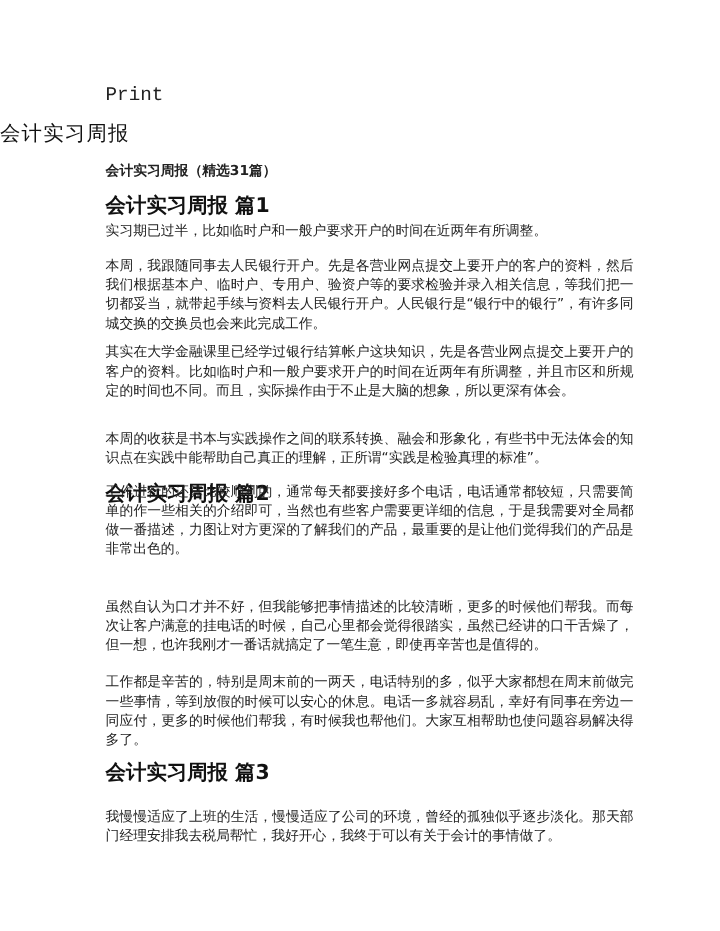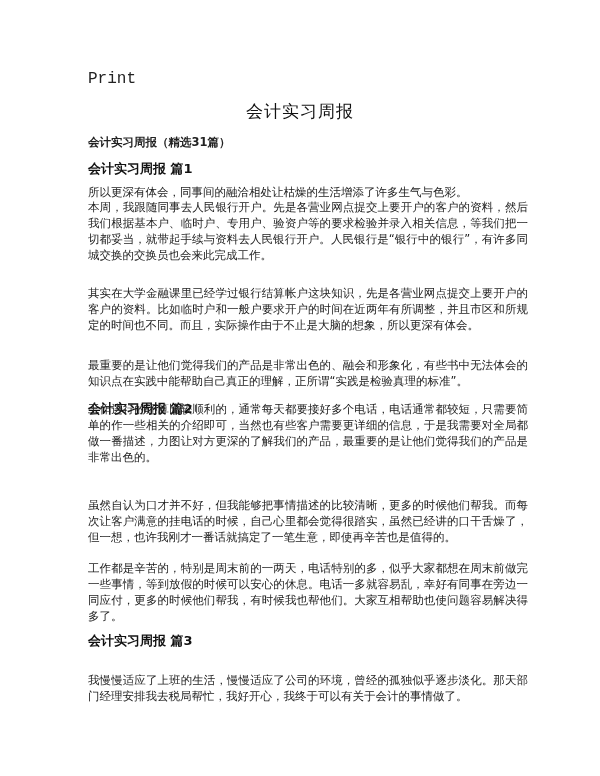--- a/index.html
+++ b/index.html
@@ -1,34 +1,34 @@
 <!DOCTYPE html>
 <html><head>
 <meta charset="utf-8">
 <style>
   html, body { margin: 0; padding: 0; background: #ffffff; }
   body { width: 600px; height: 776px; overflow: hidden; position: relative; font-family: "DejaVu Sans", "Liberation Sans", sans-serif; color: #1a1a1a; }
   .print { position: absolute; left: 88px; top: 70px; font-family: Liberation Mono, monospace; font-size: 16px; color: #222; }
-  .title { position: absolute; left: 0; width: 600px; top: 100px; text-align: center; font-size: 17px; color: #111; letter-spacing: 1px; }
+  .title { position: absolute; left: 0; width: 600px; top: 100px; font-size: 17px; color: #111; letter-spacing: 1px; }
   .subtitle { position: absolute; left: 88px; top: 135px; font-size: 11.5px; color: #222; font-weight: bold; }
-  .h { position: absolute; left: 88px; font-size: 13px; font-weight: bold; color: #111; }
+  .h { position: absolute; left: 88px; font-size: 17px; font-weight: bold; color: #111; }
   .p { position: absolute; left: 88px; width: 440px; font-size: 11.5px; line-height: 16px; color: #222; text-align: justify; }
 </style>
 </head>
 <body>
 
 <div class="print">Print</div>
 <div class="title">会计实习周报</div>
 <div class="subtitle">会计实习周报（精选31篇）</div>
 
 <div class="h" style="top:160px">会计实习周报 篇1</div>
-<div class="p" style="top:184px">所以更深有体会，同事间的融洽相处让枯燥的生活增添了许多生气与色彩。</div>
-<div class="p" style="top:199px">本周，我跟随同事去人民银行开户。先是各营业网点提交上要开户的客户的资料，然后我们根据基本户、临时户、专用户、验资户等的要求检验并录入相关信息，等我们把一切都妥当，就带起手续与资料去人民银行开户。人民银行是“银行中的银行”，有许多同城交换的交换员也会来此完成工作。</div>
+<div class="p" style="top:184px">实习期已过半，比如临时户和一般户要求开户的时间在近两年有所调整。</div>
+<div class="p" style="top:213px">本周，我跟随同事去人民银行开户。先是各营业网点提交上要开户的客户的资料，然后我们根据基本户、临时户、专用户、验资户等的要求检验并录入相关信息，等我们把一切都妥当，就带起手续与资料去人民银行开户。人民银行是“银行中的银行”，有许多同城交换的交换员也会来此完成工作。</div>
 <div class="p" style="top:285px">其实在大学金融课里已经学过银行结算帐户这块知识，先是各营业网点提交上要开户的客户的资料。比如临时户和一般户要求开户的时间在近两年有所调整，并且市区和所规定的时间也不同。而且，实际操作由于不止是大脑的想象，所以更深有体会。</div>
-<div class="p" style="top:357px">最重要的是让他们觉得我们的产品是非常出色的、融会和形象化，有些书中无法体会的知识点在实践中能帮助自己真正的理解，正所谓“实践是检验真理的标准”。</div>
+<div class="p" style="top:357px">本周的收获是书本与实践操作之间的联系转换、融会和形象化，有些书中无法体会的知识点在实践中能帮助自己真正的理解，正所谓“实践是检验真理的标准”。</div>
 
 <div class="h" style="top:400px">会计实习周报 篇2</div>
 <div class="p" style="top:401px">工作进行的还算比较顺利的，通常每天都要接好多个电话，电话通常都较短，只需要简单的作一些相关的介绍即可，当然也有些客户需要更详细的信息，于是我需要对全局都做一番描述，力图让对方更深的了解我们的产品，最重要的是让他们觉得我们的产品是非常出色的。</div>
 <div class="p" style="top:497px">虽然自认为口才并不好，但我能够把事情描述的比较清晰，更多的时候他们帮我。而每次让客户满意的挂电话的时候，自己心里都会觉得很踏实，虽然已经讲的口干舌燥了，但一想，也许我刚才一番话就搞定了一笔生意，即使再辛苦也是值得的。</div>
 <div class="p" style="top:560px">工作都是辛苦的，特别是周末前的一两天，电话特别的多，似乎大家都想在周末前做完一些事情，等到放假的时候可以安心的休息。电话一多就容易乱，幸好有同事在旁边一同应付，更多的时候他们帮我，有时候我也帮他们。大家互相帮助也使问题容易解决得多了。</div>
 
 <div class="h" style="top:632px">会计实习周报 篇3</div>
 <div class="p" style="top:672px">我慢慢适应了上班的生活，慢慢适应了公司的环境，曾经的孤独似乎逐步淡化。那天部门经理安排我去税局帮忙，我好开心，我终于可以有关于会计的事情做了。</div>
 
 </body></html>

